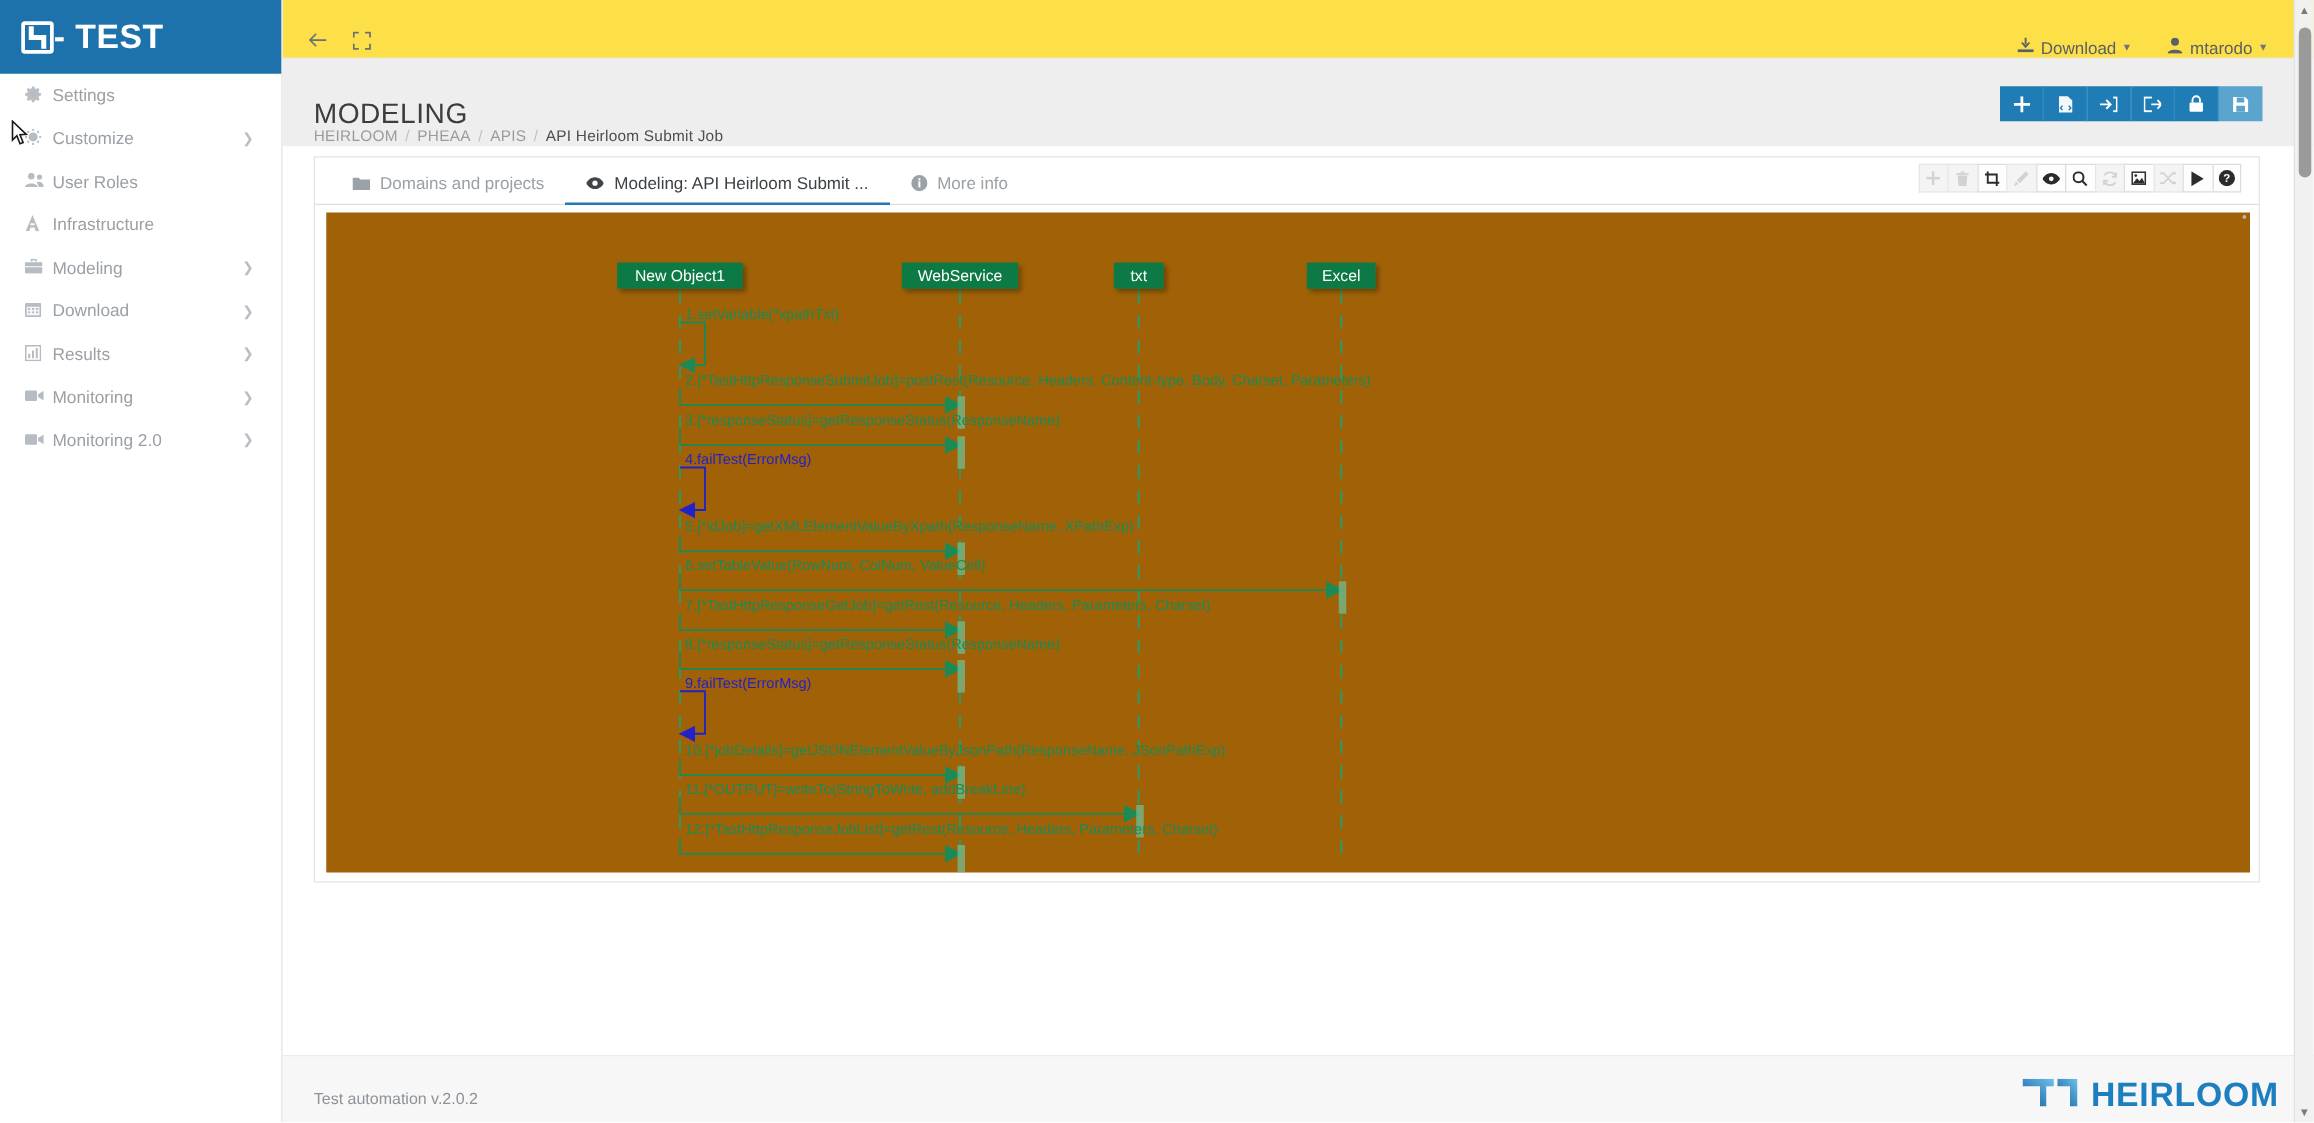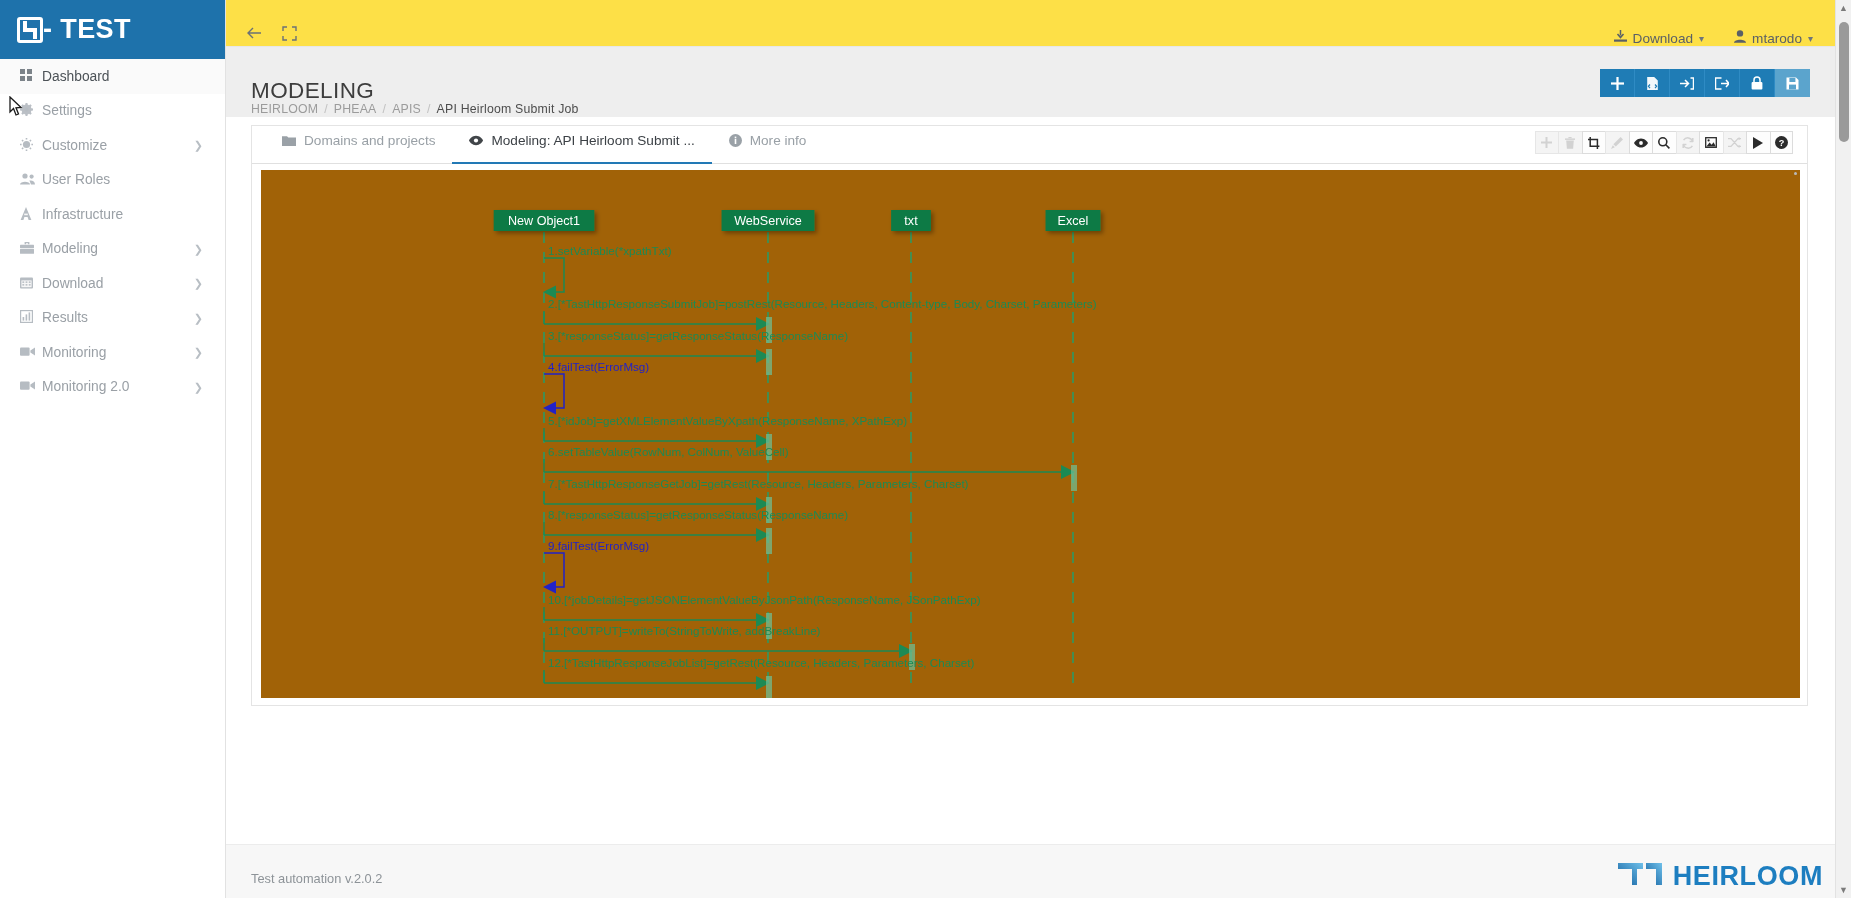--- a/index.html
+++ b/index.html
@@ -115,21 +115,21 @@
   }
   #action-bar .abtn:last-child { border-right: none; background: #5ba4cd; }
 
   
   #card {
     position: absolute; left: 251px; top: 125px;
     width: 1557px; height: 581px;
     background: #ffffff; border: 1px solid #e4e4e4;
   }
   #tabs {
-    height: 38px; display: flex; 
+    height: 38px; display: flex; align-items: flex-end;
     padding-left: 13px; position: relative;
     border-bottom: 1px solid #e0e0e0;
   }
   .tab {
     display: flex; align-items: center; gap: 8px;
     padding: 0 17px 9px 17px; font-size: 13.6px; color: #99a0a6;
     cursor: pointer; position: relative; white-space: nowrap;
   }
   .tab.active { color: #3c4146; }
   .tab.active:after {
@@ -200,24 +200,20 @@
 <body>
 
 <div id="sidebar">
   <div id="brand">
     <div class="mark">
         <i></i>
       </div>
     <div class="btitle">- TEST</div>
   </div>
   <div id="nav-list">
-      <div class="nav-item active">
-        <span class="nico"><span class="ic-grid"><span></span><span></span><span></span><span></span></span></span>
-        <span class="nlabel">Dashboard</span>
-      </div>
       <div class="nav-item">
         <span class="nico"><svg width="13" height="13" viewBox="0 0 13 13" fill="currentColor">
             <path d="M6.5 4.2a2.3 2.3 0 1 0 0 4.6 2.3 2.3 0 0 0 0-4.6z"></path>
             <path d="M5.6 0h1.8l.3 1.6 1.3.6 1.4-.9 1.3 1.3-.9 1.4.6 1.3 1.6.3v1.8l-1.6.3-.6 1.3.9 1.4-1.3 1.3-1.4-.9-1.3.6L7.4 13H5.6l-.3-1.6-1.3-.6-1.4.9L1.3 10.4l.9-1.4-.6-1.3L0 7.4V5.6l1.6-.3.6-1.3-.9-1.4L2.6 1.3l1.4.9 1.3-.6z" fill-rule="evenodd" opacity=".95"></path>
           </svg></span>
         <span class="nlabel">Settings</span>
       </div>
       <div class="nav-item">
         <span class="nico"><svg width="13" height="13" viewBox="0 0 13 13" fill="currentColor">
             <circle cx="6.5" cy="6.5" r="3.6"></circle>

